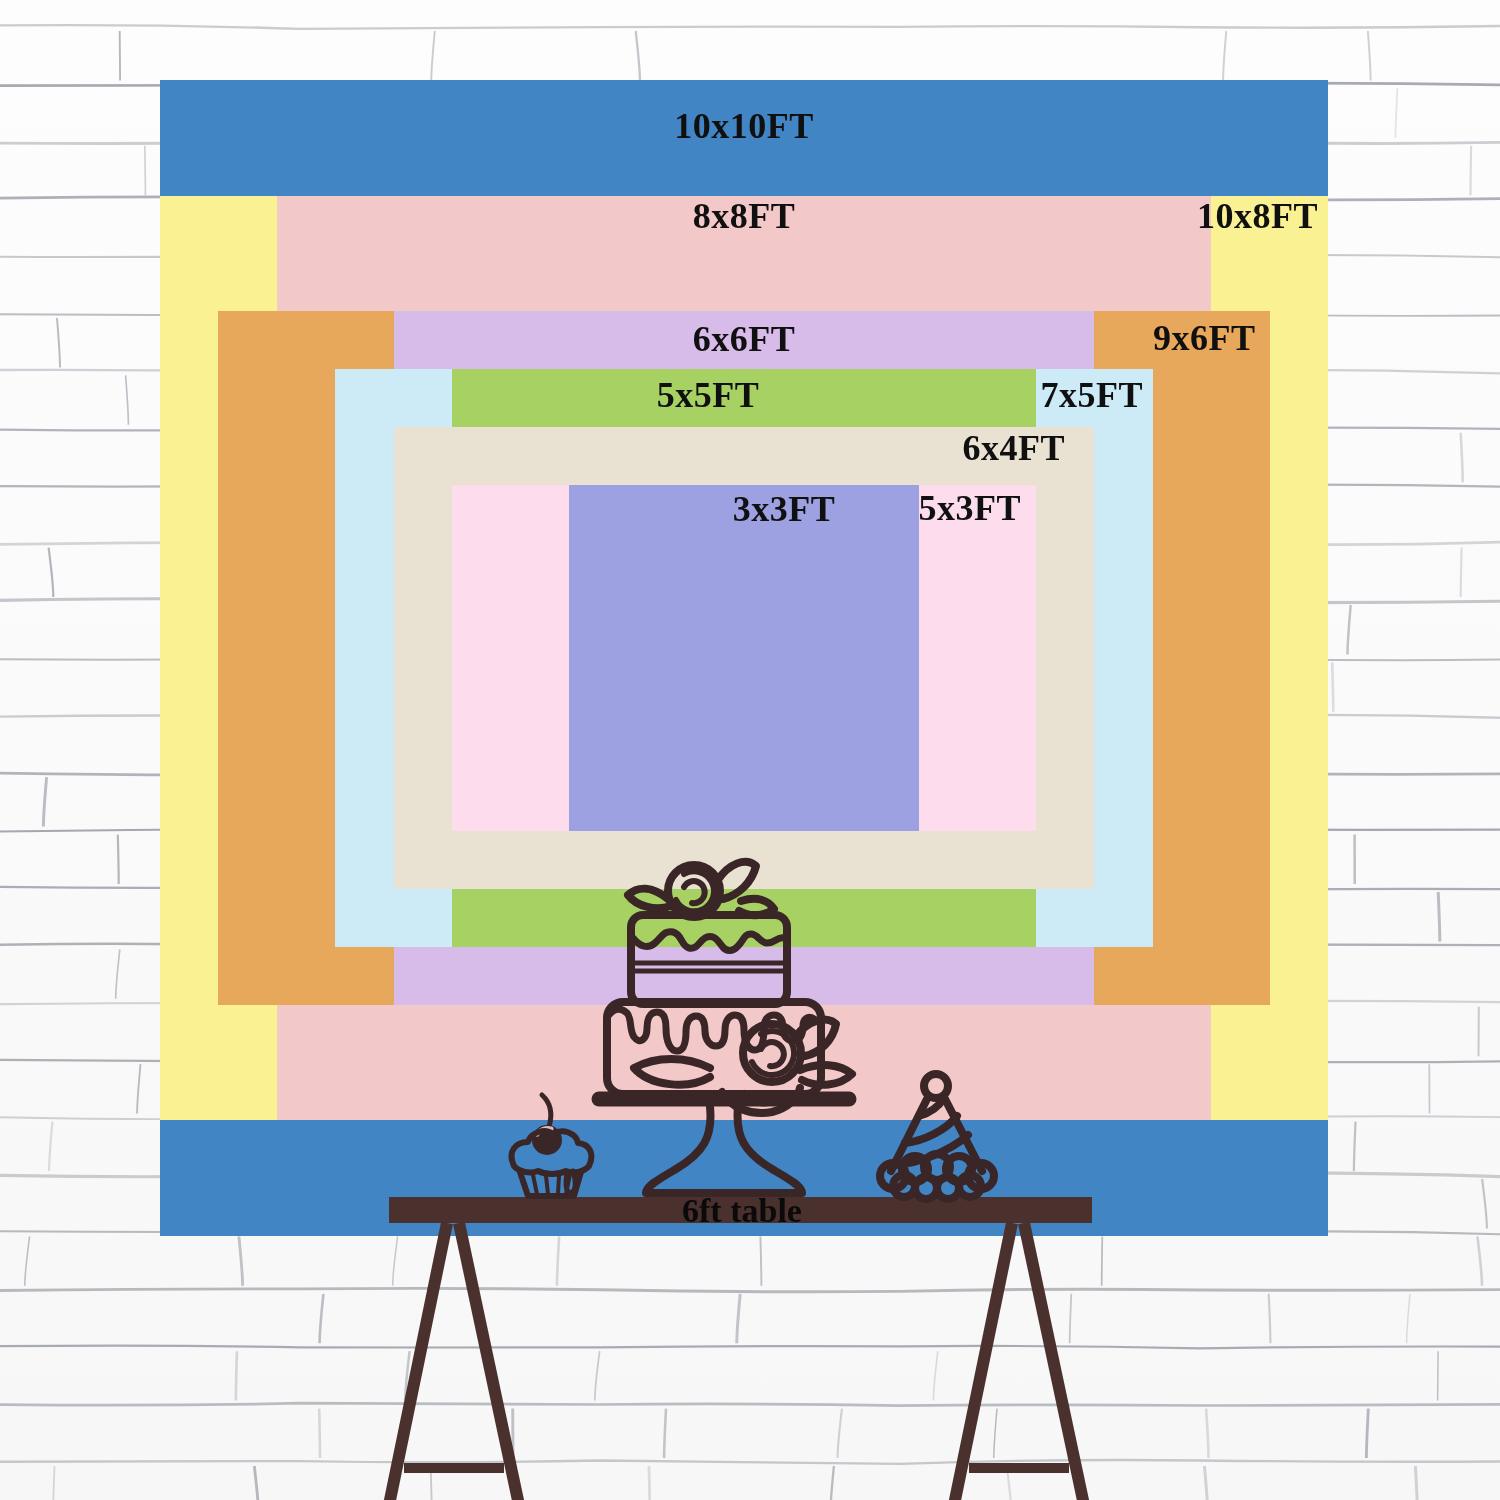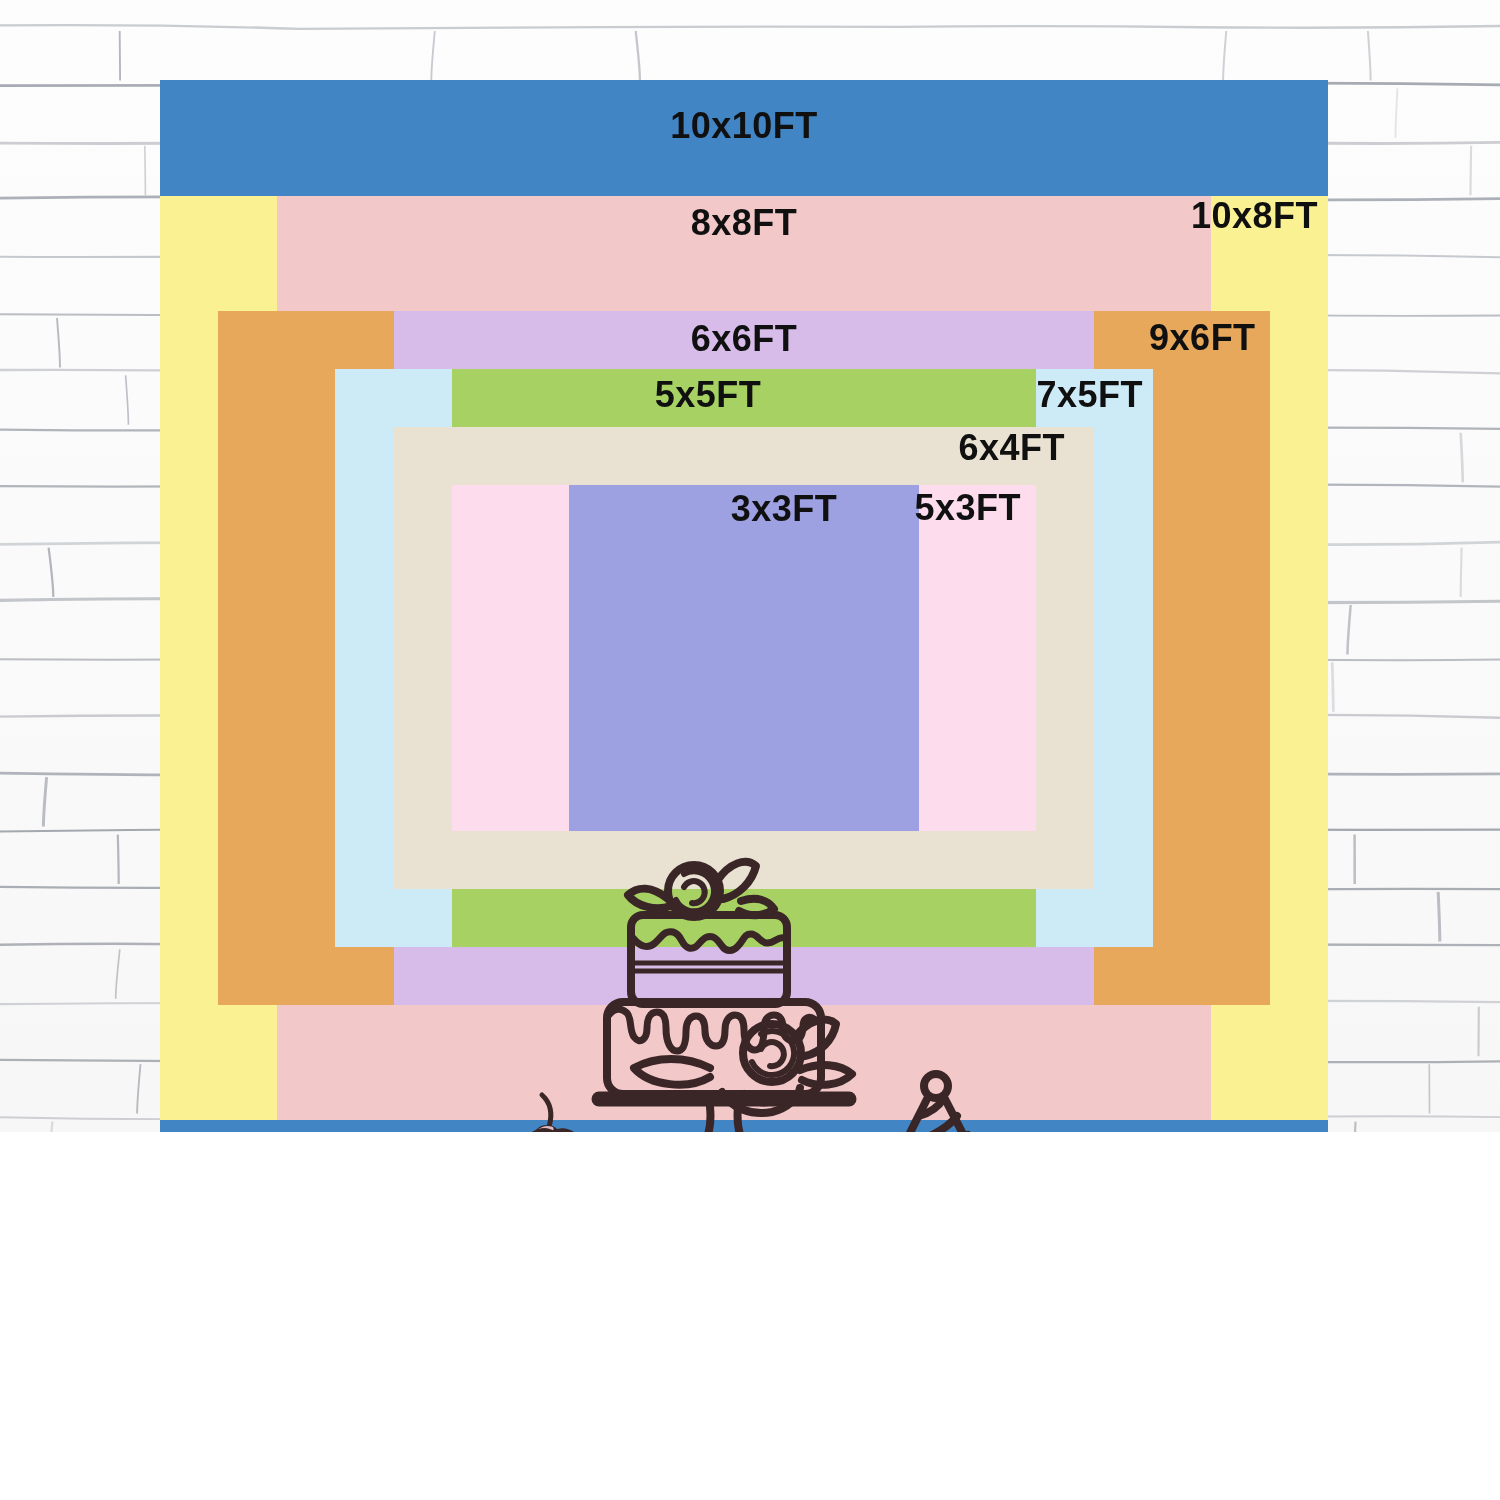--- a/index.html
+++ b/index.html
@@ -1,19 +1,19 @@
 <!DOCTYPE html>
 <html><head>
 <meta charset="utf-8">
 <style>
   html,body{margin:0;padding:0;background:#ffffff;}
   .stage{
-    position:relative;width:1500px;height:1132px;overflow:hidden;
+    position:relative;width:1500px;height:1500px;overflow:hidden;
     background:linear-gradient(180deg,#fdfdfe 0%,#f8f7f7 100%);
-    font-family:Liberation Sans, sans-serif;
+    font-family:Liberation Serif, serif;
   }
   .stage svg{position:absolute;left:0;top:0;}
   #backdrop-rects .size-rect{position:absolute;}
   .size-label{
     position:absolute;font-size:36px;line-height:40px;font-weight:600;
     letter-spacing:.5px;color:#101010;white-space:nowrap;
   }
   .table-label{
     position:absolute;left:0;top:1192px;width:1484px;text-align:center;
     font-size:34px;line-height:38px;font-weight:700;color:#0a0a0a;z-index:6;
@@ -208,21 +208,21 @@
       <div class="size-rect" style="left: 393.6px; top: 311.2px; width: 700.8px; height: 693.6px; background: rgb(215, 188, 233);"></div>
       <div class="size-rect" style="left: 335.2px; top: 369px; width: 817.6px; height: 578px; background: rgb(205, 234, 247);"></div>
       <div class="size-rect" style="left: 452px; top: 369px; width: 584px; height: 578px; background: rgb(167, 209, 99);"></div>
       <div class="size-rect" style="left: 393.6px; top: 426.8px; width: 700.8px; height: 462.4px; background: rgb(233, 226, 210);"></div>
       <div class="size-rect" style="left: 452px; top: 484.6px; width: 584px; height: 346.8px; background: rgb(252, 220, 237);"></div>
       <div class="size-rect" style="left: 568.8px; top: 484.6px; width: 350.4px; height: 346.8px; background: rgb(157, 161, 226);"></div>
     </div>
   <div id="labels">
       <div class="size-label" style="top: 106px; left: 744px; transform: translateX(-50%);">10x10FT</div>
       <div class="size-label" style="top: 195.6px; right: 182px;">10x8FT</div>
-      <div class="size-label" style="top: 203px; left: 744px; transform: translateX(-50%);">8x8FT</div>
+      <div class="size-label" style="top: 196px; left: 744px; transform: translateX(-50%);">8x8FT</div>
       <div class="size-label" style="top: 318.2px; right: 244.4px; text-align: center;">9x6FT</div>
       <div class="size-label" style="top: 319px; left: 744px; transform: translateX(-50%);">6x6FT</div>
       <div class="size-label" style="top: 375px; right: 357px;">7x5FT</div>
       <div class="size-label" style="top: 375px; left: 708px; transform: translateX(-50%);">5x5FT</div>
       <div class="size-label" style="top: 427.8px; right: 435px;">6x4FT</div>
       <div class="size-label" style="top: 487.6px; right: 479px; text-align: right;">5x3FT</div>
       <div class="size-label" style="top: 488.6px; left: 784px; transform: translateX(-50%);">3x3FT</div>
     </div>
 
   <svg id="art" width="1500" height="1500" viewBox="0 0 1500 1500">
@@ -301,13 +301,14 @@
       <circle cx="937" cy="1167" r="13"></circle>
       <circle cx="959" cy="1169" r="13"></circle>
       <circle cx="981" cy="1176" r="13"></circle>
       <circle cx="904" cy="1186" r="11"></circle>
       <circle cx="926" cy="1188" r="11"></circle>
       <circle cx="948" cy="1188" r="11"></circle>
       <circle cx="970" cy="1186" r="11"></circle>
     </g>
   </svg>
 
+  <div class="table-label">6ft table</div>
 </div>
 
 </body></html>

